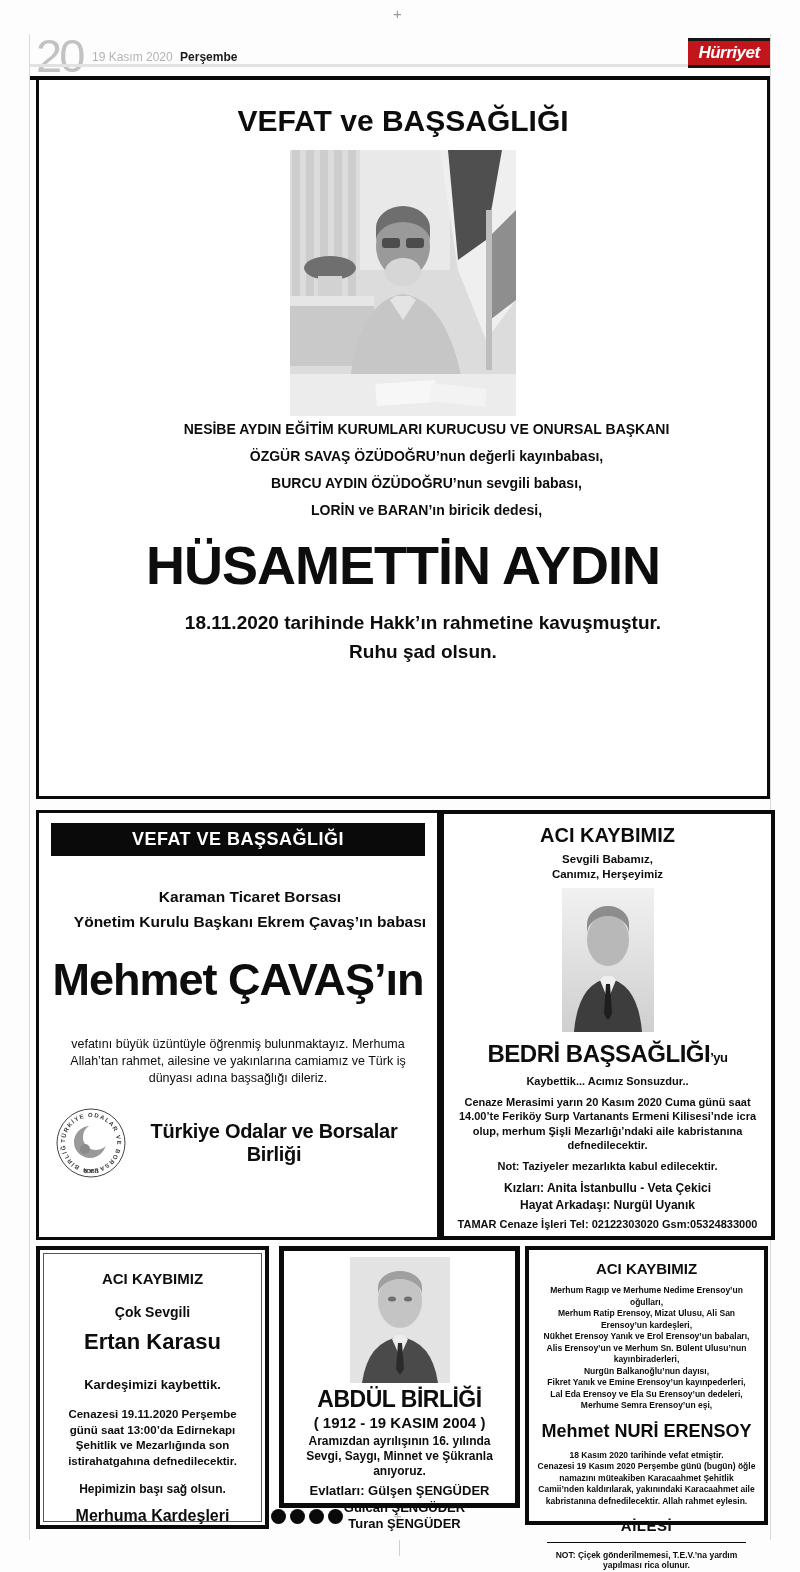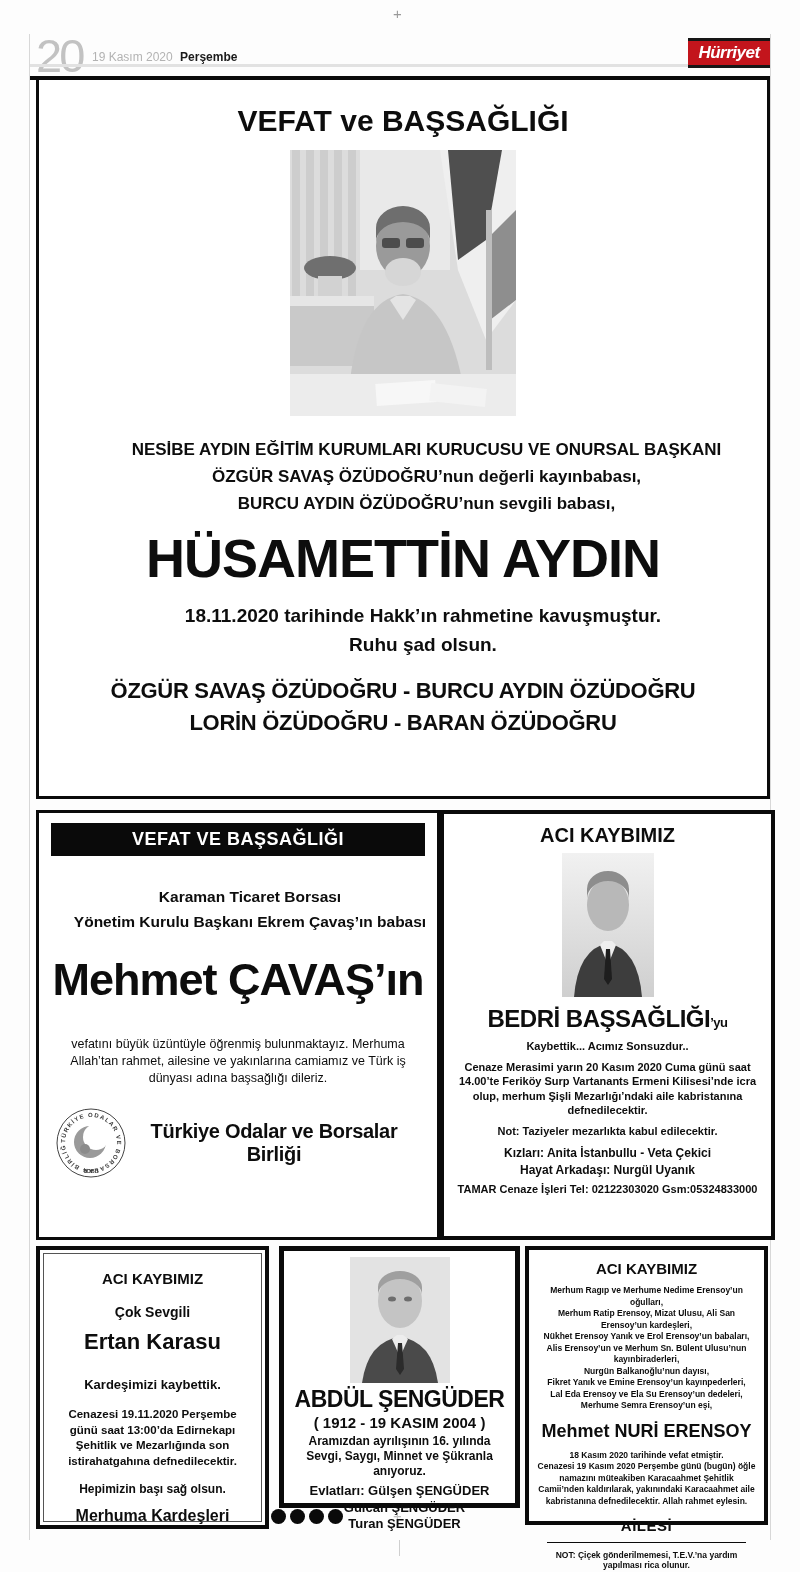--- a/index.html
+++ b/index.html
@@ -24,21 +24,21 @@
     display:flex;align-items:center;justify-content:center;
     color:#fff;font-weight:700;font-style:italic;font-size:17px;letter-spacing:-0.5px;
     border-top:3px solid #161616;border-bottom:3px solid #161616;}
   .top-bar{position:absolute;left:30px;top:76px;width:740px;height:4px;background:#0a0a0a;}
 
   
   .box1{position:absolute;left:36px;top:80px;width:728px;height:716px;background:#fff;
     border-left:3px solid #0a0a0a;border-right:3px solid #0a0a0a;border-bottom:3px solid #0a0a0a;}
   .box1 .title{margin-top:24px;font-size:30px;font-weight:700;letter-spacing:0;}
   .photo1{display:block;margin:12px auto 0;width:226px;height:266px;}
-  .box1 .intro{margin-top:20px;font-size:17px;font-weight:600;line-height:27px;padding-left:47px;}
+  .box1 .intro{margin-top:0;font-size:14px;font-weight:600;line-height:27px;padding-left:47px;}
   .box1 .bigname{margin-top:10px;font-size:54px;font-weight:800;letter-spacing:-1px;}
   .box1 .death{margin-top:12px;font-size:19px;font-weight:600;line-height:29px;padding-left:40px;}
   .box1 .signs{margin-top:16px;font-size:22px;font-weight:800;line-height:32px;letter-spacing:-0.3px;}
 
   .box2{position:absolute;left:36px;top:810px;width:398px;height:424px;background:#fff;
     border:3px solid #0a0a0a;}
   .box2 .banner{margin:10px 12px 0;background:#0a0a0a;color:#fff;font-size:18px;
     font-weight:700;text-align:center;padding:6px 0;letter-spacing:0.5px;}
   .box2 .intro{margin-top:28px;font-size:15.5px;font-weight:600;line-height:25px;padding-left:24px;}
   .box2 .bigname{margin-top:20px;font-size:45px;font-weight:800;letter-spacing:-1px;}
@@ -138,33 +138,30 @@
     <path d="M100 150 L113 170 L126 150 L120 146 L106 146 Z" fill="#e4e4e4"></path>
     <rect x="0" y="224" width="226" height="42" fill="#ececec"></rect>
     <rect x="86" y="232" width="60" height="22" fill="#f7f7f7" transform="rotate(-4 116 243)"></rect>
     <rect x="140" y="236" width="56" height="18" fill="#f3f3f3" transform="rotate(6 168 245)"></rect>
   </svg>
 
   <div class="intro">
     <div>NESİBE AYDIN EĞİTİM KURUMLARI KURUCUSU VE ONURSAL BAŞKANI</div>
     <div>ÖZGÜR SAVAŞ ÖZÜDOĞRU’nun değerli kayınbabası,</div>
     <div>BURCU AYDIN ÖZÜDOĞRU’nun sevgili babası,</div>
+    <div>LORİN ve BARAN’ın biricik dedesi,</div>
   </div>
 
   <div class="bigname">HÜSAMETTİN AYDIN</div>
 
   <div class="death">
     <div>18.11.2020 tarihinde Hakk’ın rahmetine kavuşmuştur.</div>
     <div>Ruhu şad olsun.</div>
   </div>
 
-  <div class="signs">
-    <div>ÖZGÜR SAVAŞ ÖZÜDOĞRU - BURCU AYDIN ÖZÜDOĞRU</div>
-    <div>LORİN ÖZÜDOĞRU - BARAN ÖZÜDOĞRU</div>
-  </div>
 </div>
 
 <div class="box2 ctr">
   <div class="banner">VEFAT VE BAŞSAĞLIĞI</div>
   <div class="intro">
     <div>Karaman Ticaret Borsası</div>
     <div>Yönetim Kurulu Başkanı Ekrem Çavaş’ın babası</div>
   </div>
   <div class="bigname">Mehmet ÇAVAŞ’ın</div>
   <div class="body">vefatını büyük üzüntüyle öğrenmiş bulunmaktayız. Merhuma Allah’tan rahmet, ailesine ve yakınlarına camiamız ve Türk iş dünyası adına başsağlığı dileriz.</div>
@@ -181,20 +178,24 @@
       <circle cx="41" cy="30" r="13" fill="#ffffff"></circle>
       <circle cx="30" cy="42" r="5" fill="#8b8b8b"></circle>
       <text x="36" y="66" text-anchor="middle" font-size="5.5" font-weight="700" fill="#3a3a3a">TOBB</text>
     </svg>
     <div class="org-name">Türkiye Odalar ve Borsalar Birliği</div>
   </div>
 </div>
 
 <div class="box3 ctr">
   <div class="title">ACI KAYBIMIZ</div>
+  <div class="intro">
+    <div>Sevgili Babamız,</div>
+    <div>Canımız, Herşeyimiz</div>
+  </div>
   <svg class="photo2" viewBox="0 0 92 144">
     <rect width="92" height="144" fill="#e8e8e8"></rect>
     <rect width="92" height="144" fill="url(#g1)"></rect>
     <defs>
         <linearGradient id="g1" x1="0" y1="0" x2="0" y2="1">
       <stop offset="0" stop-color="#f1f1f1"></stop>
           <stop offset="1" stop-color="#cfcfcf"></stop>
         </linearGradient>
       </defs>
     <ellipse cx="46" cy="52" rx="21" ry="26" fill="#b8b8b8"></ellipse>
@@ -232,21 +233,21 @@
   <svg class="photo3" viewBox="0 0 100 126">
     <rect width="100" height="126" fill="#e3e3e3"></rect>
     <ellipse cx="50" cy="44" rx="22" ry="27" fill="#c4c4c4"></ellipse>
     <path d="M28 38 a22 16 0 0 1 44 0 l0 -8 a22 16 0 0 0 -44 0 z" fill="#9f9f9f"></path>
     <ellipse cx="42" cy="42" rx="4" ry="2.5" fill="#6d6d6d"></ellipse>
     <ellipse cx="58" cy="42" rx="4" ry="2.5" fill="#6d6d6d"></ellipse>
     <path d="M12 126 Q18 84 50 80 Q82 84 88 126 Z" fill="#4a4a4a"></path>
     <path d="M42 82 L50 100 L58 82 L53 78 L47 78 Z" fill="#ededed"></path>
     <path d="M48 86 L52 86 L54 112 L50 118 L46 112 Z" fill="#2b2b2b"></path>
   </svg>
-  <div class="bigname">ABDÜL ŞENGÜDER</div>
+  <div class="bigname">ABDÜL BİRLİĞİ</div>
   <div class="dates">( 1912 - 19 KASIM 2004 )</div>
   <div class="mem">
     <div>Aramızdan ayrılışının 16. yılında</div>
     <div>Sevgi, Saygı, Minnet ve Şükranla anıyoruz.</div>
   </div>
   <div class="kids">
     <div>
       <span>Evlatları:</span>
       <span>Gülşen ŞENGÜDER</span>
     </div>

